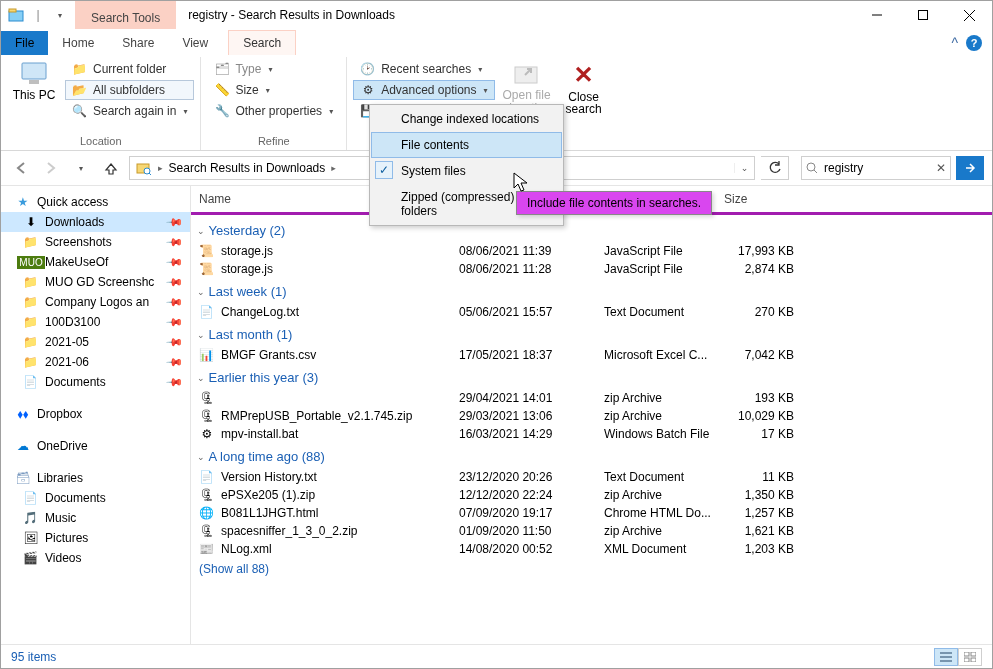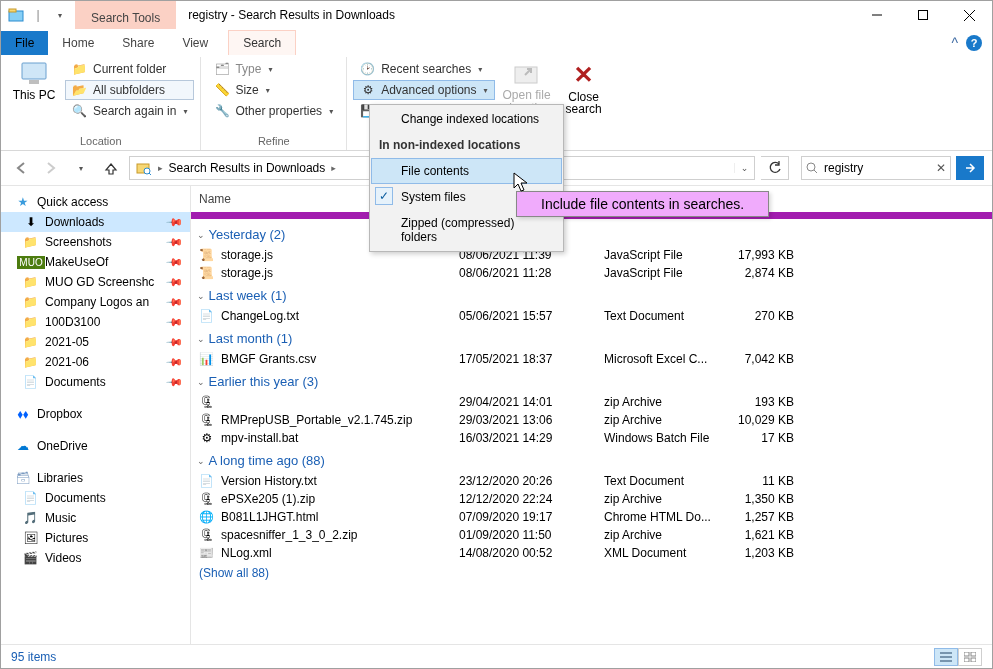--- a/index.html
+++ b/index.html
@@ -37,21 +37,21 @@
   .ritem .drop { color:#555; font-size:8px; margin-left:2px;}
   .smicn { width:16px; display:inline-flex; justify-content:center; }
   
   .xbig { color:#b02020; font-weight:bold; font-size:28px;}
   
   .dropdown { position:absolute; left:368px; top:103px; width:195px; background:#f2f2f2; border:1px solid #b8b8b8; box-shadow:2px 2px 5px rgba(0,0,0,.2); z-index:20; padding:1px;}
   .dropdown .dditem { padding:6px 10px 6px 30px; position:relative; font-size:12px;}
   .dropdown .ddheader { padding:6px 8px; color:#333; font-weight:normal;}
   .dropdown .dditem.hl { background:#cde6f7; border:1px solid #90bbe8; padding:5px 9px 5px 29px;}
   .dropdown .ddcheck { position:absolute; left:4px; top:3px; width:18px; height:18px; border:1px solid #90bbe8; background:#e6f2fb; display:flex; align-items:center; justify-content:center; font-size:12px; color:#1060a0;}
-  .tooltip { position:absolute; left:515px; top:190px; background:#f0abfc; border:1px solid #888; padding:4px 24px; font-size:14px; z-index:25; box-shadow:2px 2px 4px rgba(0,0,0,.15);}
+  .tooltip { position:absolute; left:515px; top:190px; background:#d946ef; border:1px solid #888; padding:4px 10px; font-size:12px; z-index:25; box-shadow:2px 2px 4px rgba(0,0,0,.15);}
   .cursor { position:absolute; left:512px; top:171px; z-index:30; pointer-events:none;}
   
   .navrow { display:flex; align-items:center; height:34px; padding:4px 8px; gap:6px;}
   .navbtn { width:24px;height:24px;display:flex;align-items:center;justify-content:center;color:#888;}
   .navbtn.enabled { color:#333;}
   .addr { flex:1; display:flex; align-items:center; border:1px solid #cfcfcf; height:24px; }
   .addr .seg { padding:0 6px; display:flex; align-items:center; gap:4px; height:100%; }
   .addr .sep { color:#666; font-size:9px; padding:0 2px;}
   .addr .addrdrop { width:20px; text-align:center; border-left:1px solid #eee;}
   .refresh { width:28px;height:24px;border:1px solid #cfcfcf;border-left:none;display:flex;align-items:center;justify-content:center;}
@@ -61,21 +61,21 @@
   
   .main { flex:1; display:flex; min-height:0; border-top:1px solid #e5e5e5;}
   .sidebar { width:190px; border-right:1px solid #e5e5e5; overflow:hidden; padding-top:6px;}
   .sbitem { display:flex; align-items:center; gap:6px; padding:3px 8px 3px 22px; position:relative;}
   .sbtop { font-weight:normal; padding-left:14px;}
   .sbitem .pin { position:absolute; right:8px; color:#888; font-size:11px; transform:rotate(45deg);}
   .sbitem.sel { background:#cde8ff;}
   .sbgap { height:12px; }
   .sbico { width:16px; display:inline-flex; justify-content:center;}
   .content { flex:1; display:flex; flex-direction:column; min-width:0;}
-  .colheads { display:flex; border-bottom:7px solid #a21caf; color:#444; font-size:12px; padding:6px 0 6px 8px;}
+  .colheads { display:flex; border-bottom:3px solid #a21caf; color:#444; font-size:12px; padding:6px 0 6px 8px;}
   .colheads div { padding-right:8px;}
   .ch-name{flex:0 0 260px;} .ch-date{flex:0 0 145px;} .ch-type{flex:0 0 120px;} .ch-size{flex:0 0 80px;}
   .filesarea { flex:1; overflow:auto; padding:2px 0 6px 0;}
   .ghead { color:#1a5fb4; padding:6px 0 4px 6px; display:flex; align-items:center; gap:4px; font-size:13px;}
   .ghead .caret{ color:#666; font-size:9px;}
   .frow { display:flex; padding:2px 0 2px 8px; align-items:center; font-size:12px;}
   .frow .cell-name{flex:0 0 260px; display:flex; align-items:center; gap:6px; white-space:nowrap; overflow:hidden; text-overflow:ellipsis;}
   .frow .cell-date{flex:0 0 145px;} .frow .cell-type{flex:0 0 120px; white-space:nowrap; overflow:hidden; text-overflow:ellipsis;} .frow .cell-size{flex:0 0 80px; text-align:right; padding-right:10px;}
   .fico{width:16px;display:inline-flex;justify-content:center;}
   .showall { color:#1a5fb4; padding:4px 0 4px 8px;}
@@ -523,21 +523,20 @@
             <rect x="7" y="0" width="5" height="4" fill="none" stroke="#888"></rect>
             <rect x="0" y="6" width="5" height="4" fill="none" stroke="#888"></rect>
             <rect x="7" y="6" width="5" height="4" fill="none" stroke="#888"></rect>
           </svg>
       </div>
     </div>
   </div>
 
   <div class="dropdown">
     <div class="dditem">Change indexed locations</div>
-    <div class="ddheader" style="font-weight:bold;">In non-indexed locations</div>
     <div class="dditem hl">File contents</div>
     <div class="dditem">
       <span class="ddcheck">✓</span>
       <span>System files</span>
     </div>
     <div class="dditem">Zipped (compressed) folders</div>
   </div>
 
   <div class="tooltip">Include file contents in searches.</div>
 

